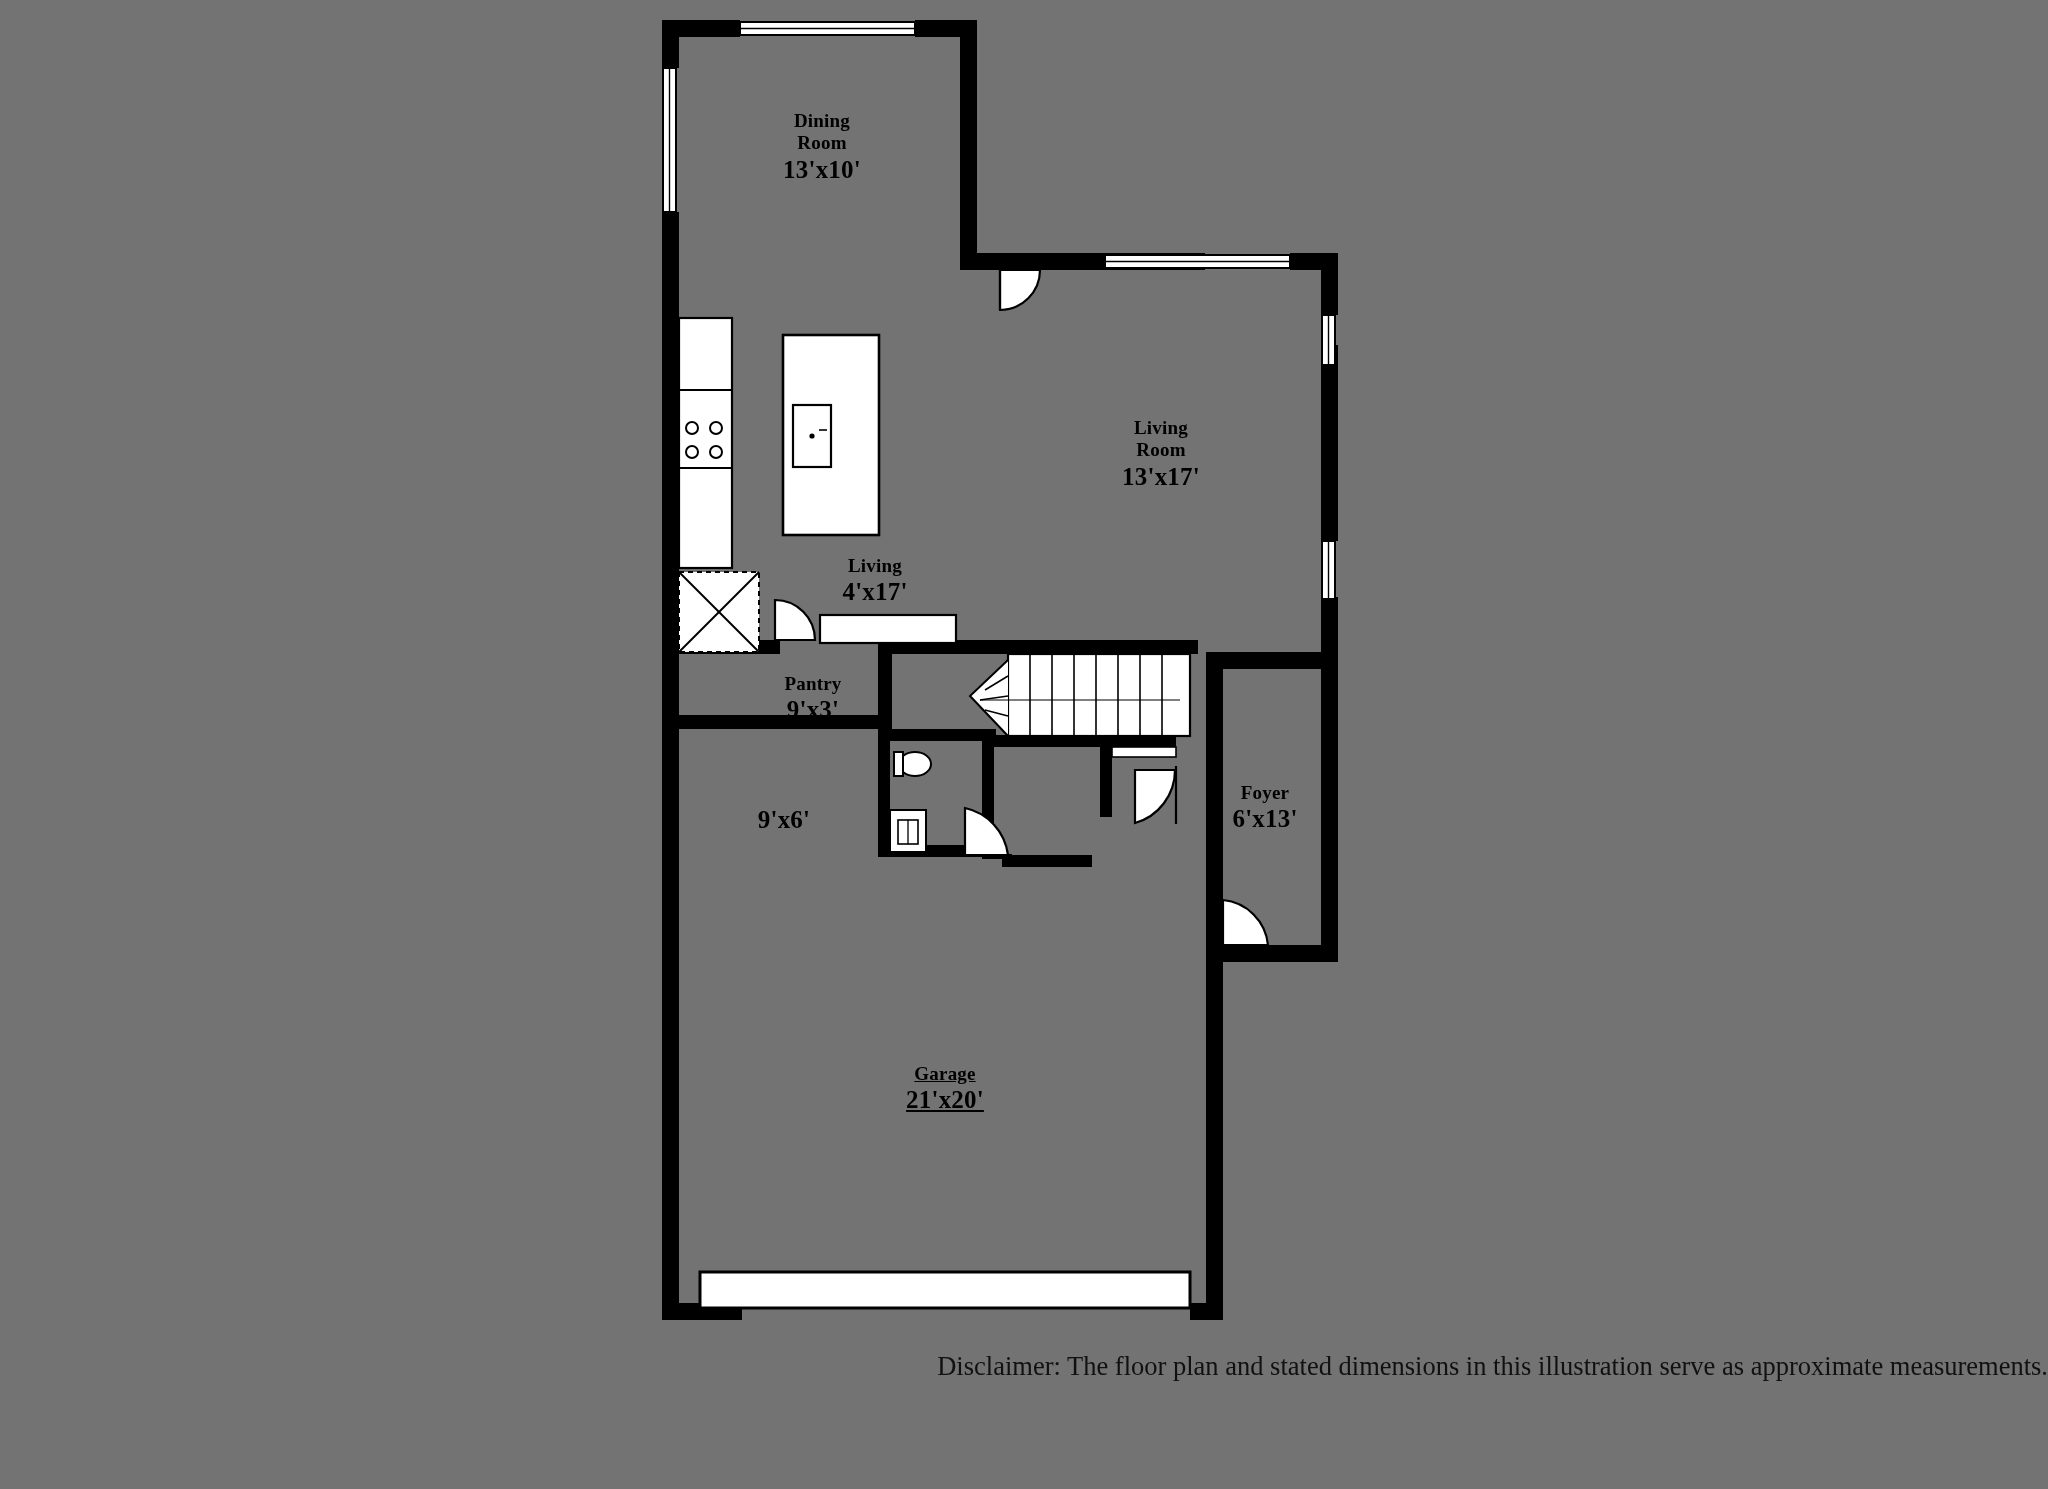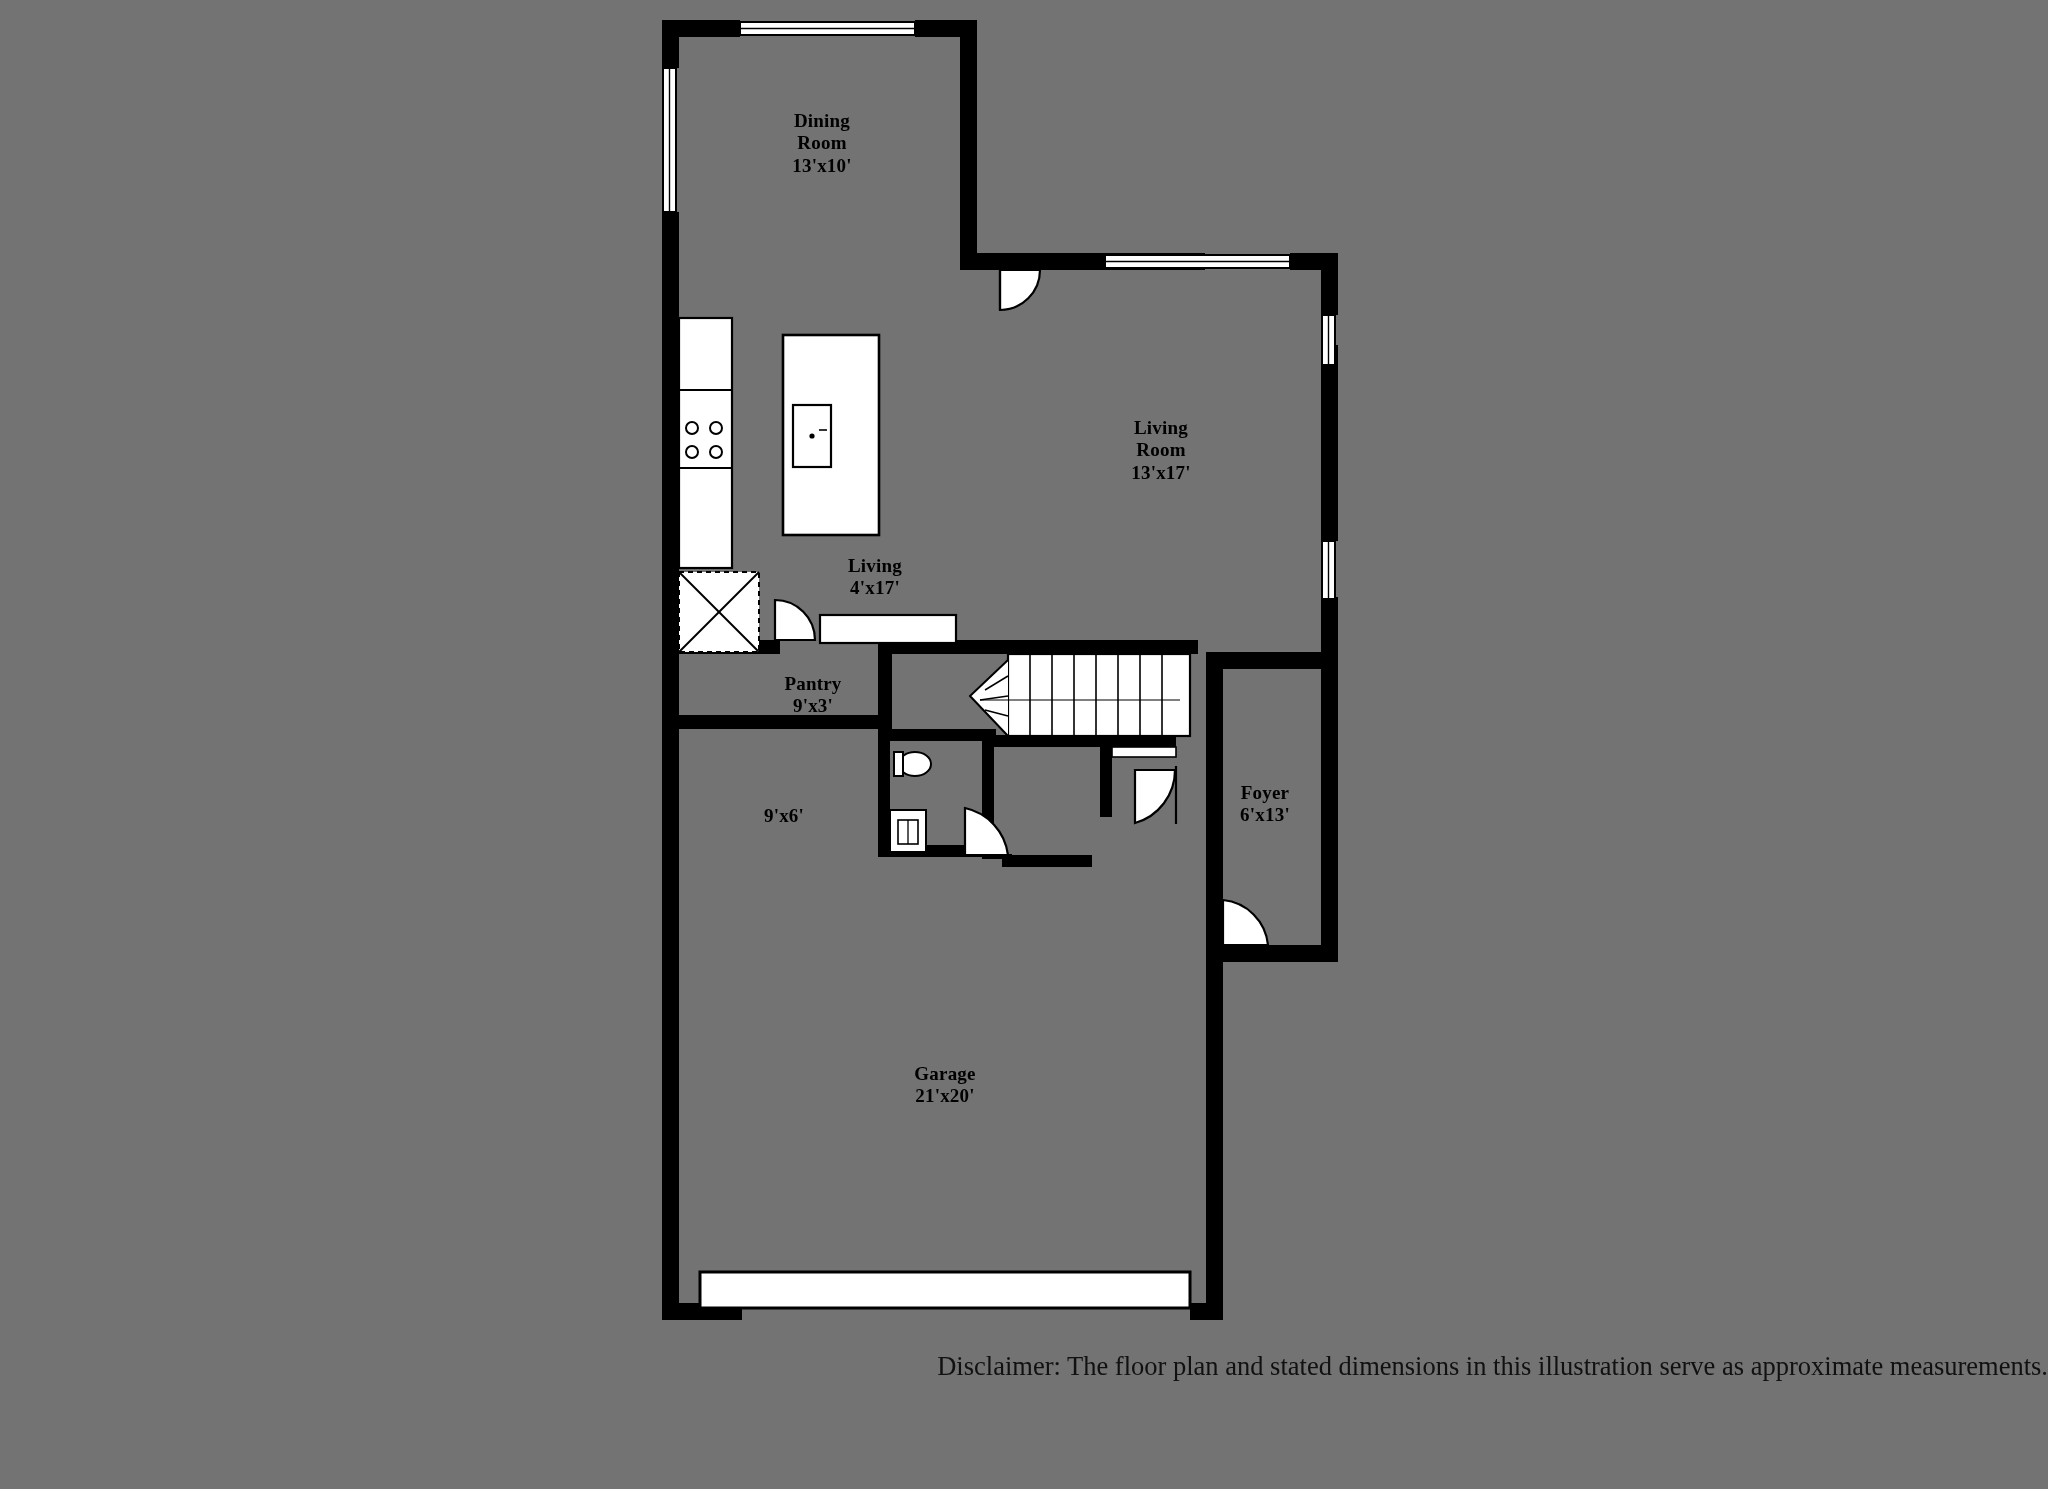--- a/index.html
+++ b/index.html
@@ -38,21 +38,21 @@
     white-space: nowrap;
     transform: translateX(-50%);
   }
   .room-label .rl-name {
     display: block;
     font-size: 19px;
     letter-spacing: 0.2px;
   }
   .room-label .rl-dim {
     display: block;
-    font-size: 19px;
+    font-size: 25px;
     letter-spacing: 0.2px;
   }
 
   
   #disclaimer {
     position: absolute;
     left: 0;
     top: 1348px;
     width: 2048px;
     text-align: right;
@@ -237,21 +237,21 @@
 
   <div class="room-label" style="left:784px; top:805px;">
     <span class="rl-dim">9'x6'</span>
   </div>
 
   <div class="room-label" style="left:1265px; top:782px;">
     <span class="rl-name">Foyer</span>
     <span class="rl-dim">6'x13'</span>
   </div>
 
-  <div class="room-label" style="left:945px; top:1063px;">
+  <div class="room-label" style="left:945px; top:1063px;text-decoration:underline;">
     <span class="rl-name">Garage</span>
     <span class="rl-dim">21'x20'</span>
   </div>
 
   <div id="disclaimer">
     <span class="dl">Disclaimer: The floor plan and stated dimensions in this illustration serve as approximate measurements.</span>
   </div>
 
 </div>
 

